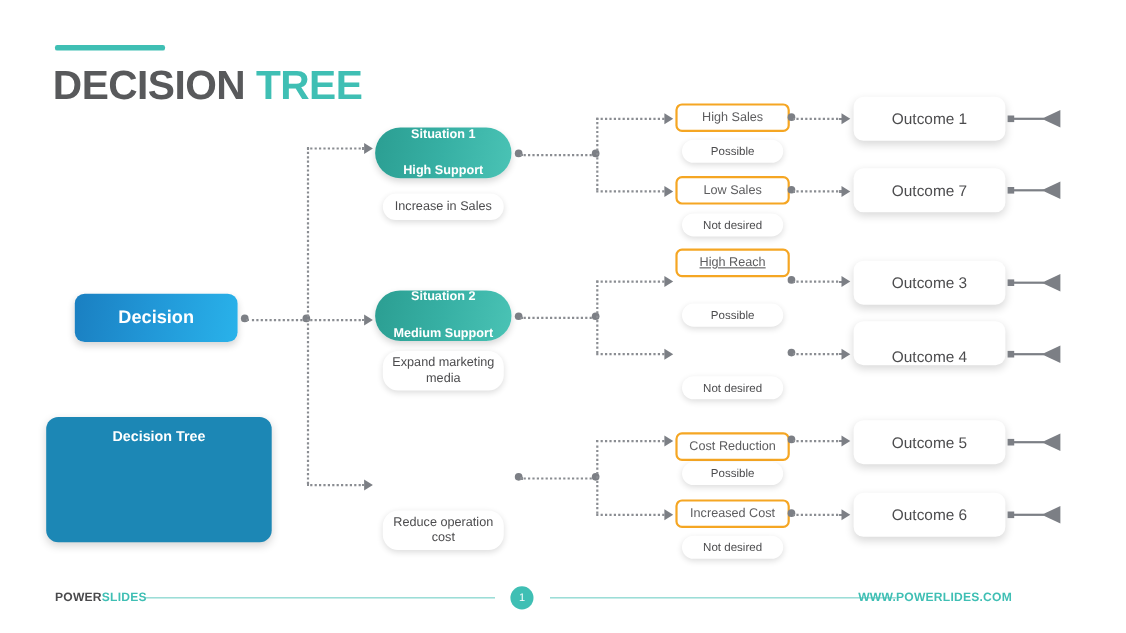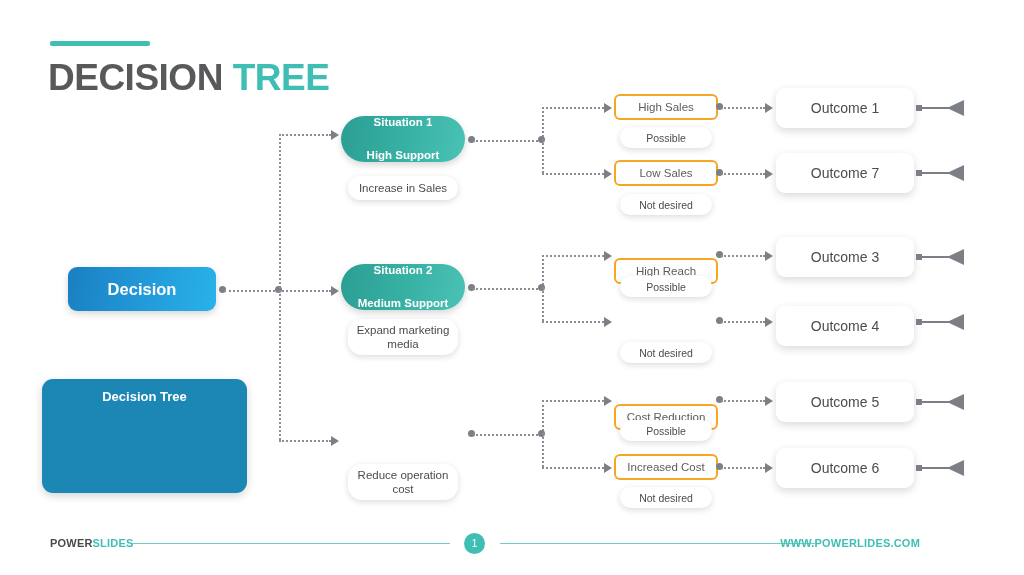--- a/index.html
+++ b/index.html
@@ -82,38 +82,38 @@
   .sit-sub3 { left: 348px; top: 464px; height: 36px; }
 
   
   .option {
     position: absolute; left: 614px; width: 104px; height: 26px;
     background: #fff; border: 2px solid #f5a623; border-radius: 6px;
     display: flex; align-items: center; justify-content: center;
     color: #5d5d5f; font-size: 11.5px;
   }
   .op1 { top: 94px; justify-content: center; } .op2 { top: 160px; }
-  .op3 { top: 258px; text-decoration: underline; } .op4 { top: 308px; }
-  .op5 { top: 404px; } .op6 { top: 454px; }
+  .op3 { top: 226px; text-decoration: underline; } .op4 { top: 308px; }
+  .op5 { top: 393px; } .op6 { top: 454px; }
 
   .verdict { width: 92px; height: 21px; left: 620px; font-size: 10.5px; }
   .v1 { top: 127px; } .v2 { top: 194px; }
   .v3 { top: 276px; } .v4 { top: 342px; }
   .v5 { top: 420px; } .v6 { top: 487px; }
 
   
   .outcome {
     position: absolute; left: 776px; width: 138px; height: 40px;
     background: #fff; border-radius: 9px;
     box-shadow: 0 3px 8px rgba(0,0,0,0.15);
     display: flex; align-items: center; justify-content: center;
     color: #4c4c4e; font-size: 14px;
   }
   .ou1 { top: 88px; } .ou2 { top: 153px; }
-  .ou3 { top: 237px; } .ou4 { top: 306px; }
+  .ou3 { top: 237px; } .ou4 { top: 292px; align-items: flex-end; }
   .ou5 { top: 382px; } .ou6 { top: 448px; }
 
   
   .endmark { position: absolute; left: 916px; width: 48px; height: 16px; }
   .endmark .sq {
     position: absolute; left: 0; top: 5px; width: 6px; height: 6px;
     background: #7c7f85;
   }
   .endmark .ln {
     position: absolute; left: 5px; top: 7px; width: 28px; height: 2px;

